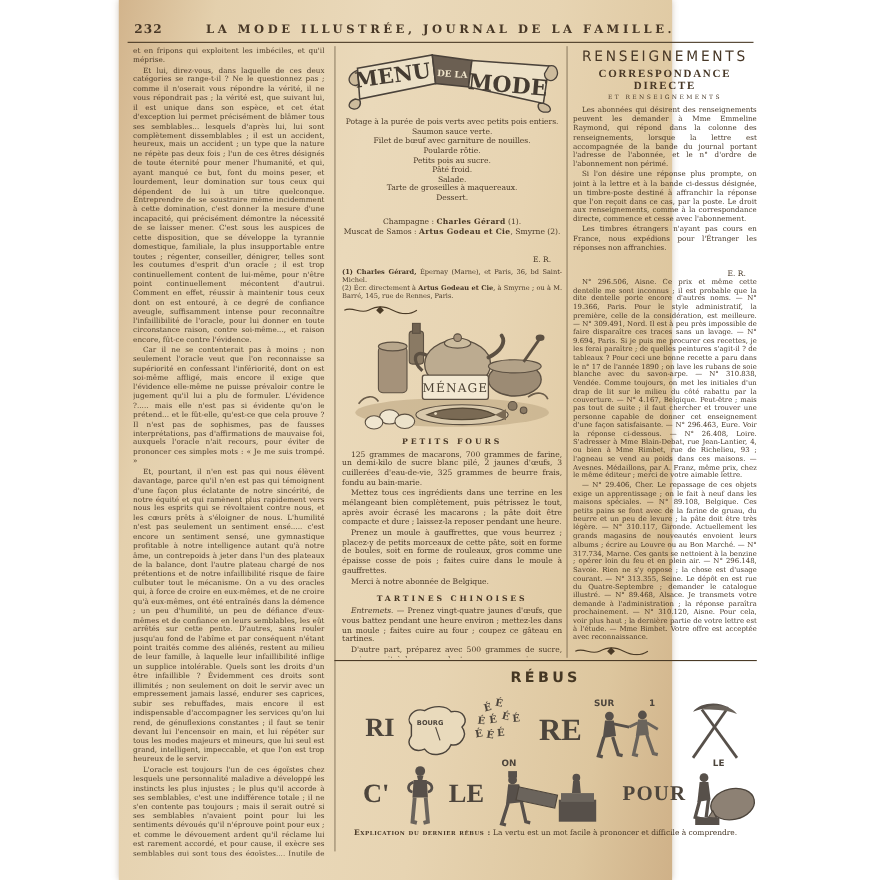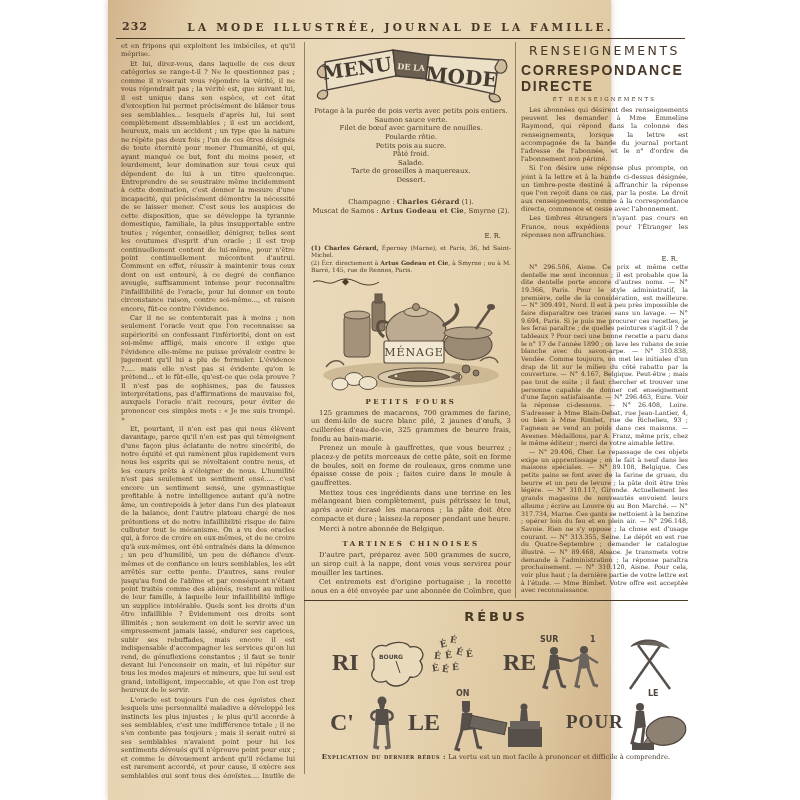--- a/index.html
+++ b/index.html
@@ -33,21 +33,21 @@
   .wine{text-align:center;font-size:6.9px;line-height:1.3;margin-top:13px;}
   .wine b{letter-spacing:.3px;}
   .er{ text-align:right;font-size:6.8px;padding-right:10px;margin-top:16px;}
   .footnotes{margin-top:4px;border-top:0;}
   .footnotes p{font-size:6px;line-height:1.25;margin:0;text-align:justify;}
   .divider{display:block;margin:4px auto 3px auto;text-align:center;}
   .small-head{text-align:center;font-size:7px;font-weight:bold;letter-spacing:2.6px;margin:6px 0 3px 0;}
   .recipes p{margin:0 0 1px 0;font-size:6.9px;line-height:1.26;text-align:justify;text-indent:8px;}
   
   .rens-title{text-align:center;font-family:"DejaVu Sans","Liberation Sans",sans-serif;font-weight:normal;font-size:12.5px;letter-spacing:2.5px;margin:1px 0 4px 0;transform:scaleY(1.05);}
-  .corr-title{text-align:left;font-family:Liberation Sans, sans-serif;font-weight:bold;font-size:14px;letter-spacing:1.6px;margin:0 0 2px 0;}
+  .corr-title{text-align:center;font-family:Liberation Serif, serif;font-weight:bold;font-size:10px;letter-spacing:1.6px;margin:0 0 2px 0;}
   .corr-sub{text-align:center;font-size:5.4px;letter-spacing:2.2px;margin:0 0 4px 0;}
   .intro p{margin:0 0 1px 0;font-size:6.5px;line-height:1.26;text-align:justify;text-indent:8px;}
   .corr p{margin:0 0 1px 0;font-size:6.3px;line-height:1.22;text-align:justify;text-indent:8px;}
   .heures-title{text-align:left;font-family:"DejaVu Sans","Liberation Sans",sans-serif;font-weight:bold;font-size:8.6px;letter-spacing:1.1px;margin:5px 0 2px 0;}
   .heures-num{text-align:center;font-weight:bold;font-size:6.8px;margin-bottom:4px;}
   
   .rebus{position:absolute;left:196px;top:600px;width:384px;height:170px;border-top:1.4px solid #4a3a26;}
   .rebus-title{text-align:center;font-family:"DejaVu Sans","Liberation Sans",sans-serif;font-weight:bold;font-size:13px;letter-spacing:3px;margin-top:8px;color:#453723;}
   .rebus-row{position:absolute;left:0;width:100%;height:58px;}
   .row1{top:36px;} .row2{top:94px;}
@@ -149,27 +149,28 @@
       <ellipse cx="24" cy="95" rx="8" ry="6" fill="#f0e6d0" stroke="#5c5042" stroke-width="1"></ellipse>
       <circle cx="150" cy="80" r="4" fill="#8a7a64" stroke="#5c5042"></circle>
       <circle cx="160" cy="84" r="3" fill="#8a7a64" stroke="#5c5042"></circle>
       <path d="M10,78 C16,70 24,70 28,76" stroke="#6a5c4a" stroke-width="1.5" fill="none"></path>
       <path d="M164,72 C172,66 180,68 182,74" stroke="#6a5c4a" stroke-width="1.5" fill="none"></path>
     </svg>
 
     <div class="small-head">PETITS FOURS</div>
     <div class="recipes">
       <p>125 grammes de macarons, 700 grammes de farine, un demi-kilo de sucre blanc pilé, 2 jaunes d'œufs, 3 cuillerées d'eau-de-vie, 325 grammes de beurre frais, fondu au bain-marie.</p>
+      <p>Mettez tous ces ingrédients dans une terrine en les mélangeant bien complètement, puis pétrissez le tout, après avoir écrasé les macarons ; la pâte doit être compacte et dure ; laissez-la reposer pendant une heure.</p>
       <p>Prenez un moule à gauffrettes, que vous beurrez ; placez-y de petits morceaux de cette pâte, soit en forme de boules, soit en forme de rouleaux, gros comme une épaisse cosse de pois ; faites cuire dans le moule à gauffrettes.</p>
-      <p>Mettez tous ces ingrédients dans une terrine en les mélangeant bien complètement, puis pétrissez le tout, après avoir écrasé les macarons ; la pâte doit être compacte et dure ; laissez-la reposer pendant une heure.</p>
       <p>Merci à notre abonnée de Belgique.</p>
     </div>
 
     <div class="small-head">TARTINES CHINOISES</div>
     <div class="recipes">
+      <p><i>Entremets.</i><span> — Prenez vingt-quatre jaunes d'œufs, que vous battez pendant une heure environ ; mettez-les dans un moule ; faites cuire au four ; coupez ce gâteau en tartines.</span></p>
       <p>D'autre part, préparez avec 500 grammes de sucre, un sirop cuit à la nappe, dont vous vous servirez pour mouiller les tartines.</p>
       <p>Cet entremets est d'origine portugaise ; la recette nous en a été envoyée par une abonnée de Coïmbre, que nous remercions.</p>
     </div>
 
   </div>
 
   <div class="col col-right">
     <div class="rens-title">RENSEIGNEMENTS</div>
     <div class="corr-title">CORRESPONDANCE DIRECTE</div>
     <div class="corr-sub">ET RENSEIGNEMENTS</div>
@@ -208,21 +209,21 @@
       </svg>
       <span class="eletter" style="left:136px;top:2px;transform:rotate(-14deg)">É</span>
       <span class="eletter" style="left:146px;top:-2px;transform:rotate(10deg)">É</span>
       <span class="eletter" style="left:130px;top:14px;transform:rotate(6deg)">É</span>
       <span class="eletter" style="left:141px;top:13px;transform:rotate(-8deg)">É</span>
       <span class="eletter" style="left:152px;top:10px;transform:rotate(14deg)">É</span>
       <span class="eletter" style="left:162px;top:12px;transform:rotate(-6deg)">É</span>
       <span class="eletter" style="left:128px;top:26px;transform:rotate(-10deg)">É</span>
       <span class="eletter" style="left:138px;top:27px;transform:rotate(8deg)">É</span>
       <span class="eletter" style="left:148px;top:25px;transform:rotate(-4deg)">É</span>
-      <span class="rletter" style="left:199px;top:12px;font-size:24px;">RE</span>
+      <span class="rletter" style="left:186px;top:12px;font-size:28px;">RE</span>
       <span class="rsmall" style="left:236px;top:-2px;">SUR</span>
       <span class="rsmall" style="left:286px;top:-2px;">1</span>
       <svg class="svg-abs" style="left:232px;top:6px;" width="78" height="50" viewBox="0 0 78 50">
         <circle cx="18" cy="8" r="4" fill="#57504a"></circle>
         <path d="M14,12 L22,12 L24,26 L12,28 Z" fill="#57504a"></path>
         <path d="M13,27 L8,44 L12,45 M21,27 L26,43 L30,44" stroke="#57504a" stroke-width="3" fill="none"></path>
         <path d="M22,15 L36,18" stroke="#57504a" stroke-width="2.5"></path>
         <circle cx="48" cy="7" r="4" fill="#57504a"></circle>
         <path d="M44,11 L52,11 L54,25 L42,26 Z" fill="#6b645c"></path>
         <path d="M44,25 L40,43 L44,44 M52,25 L58,42 L62,43" stroke="#6b645c" stroke-width="3" fill="none"></path>

